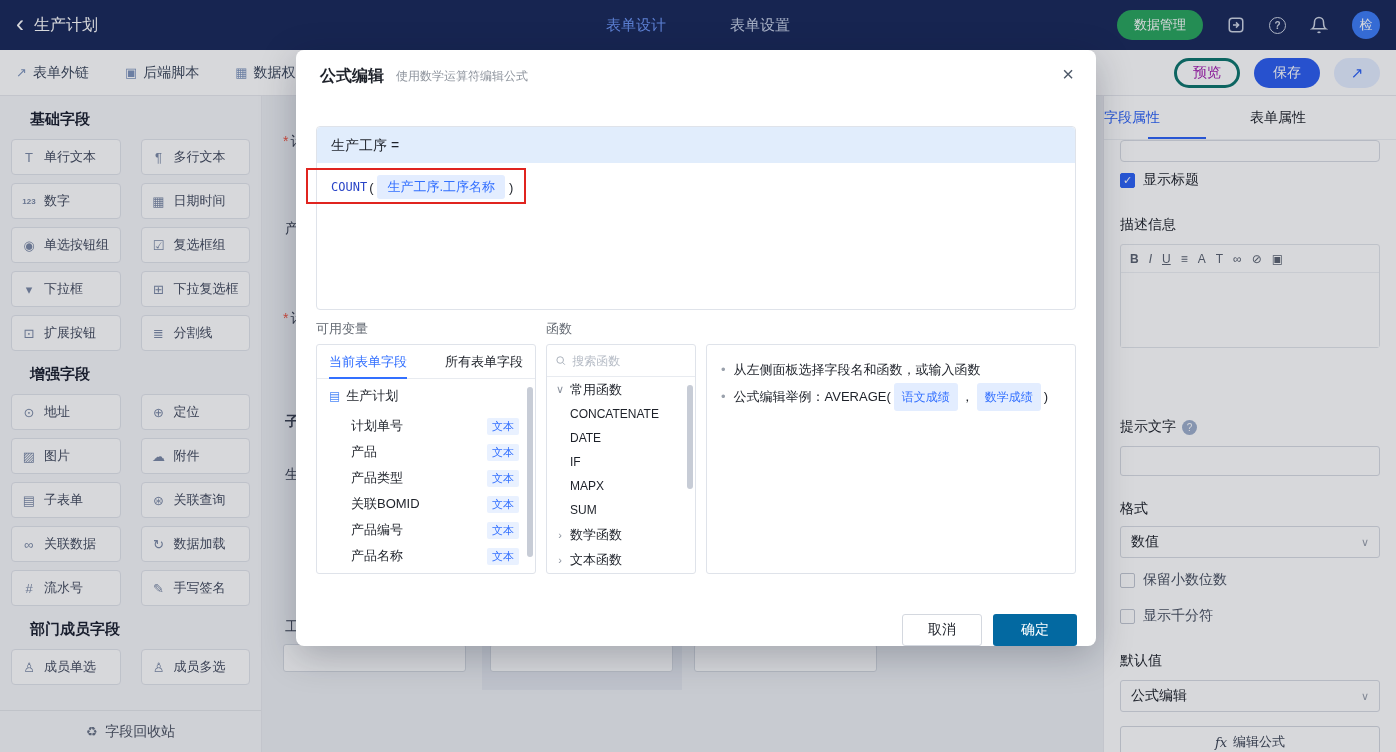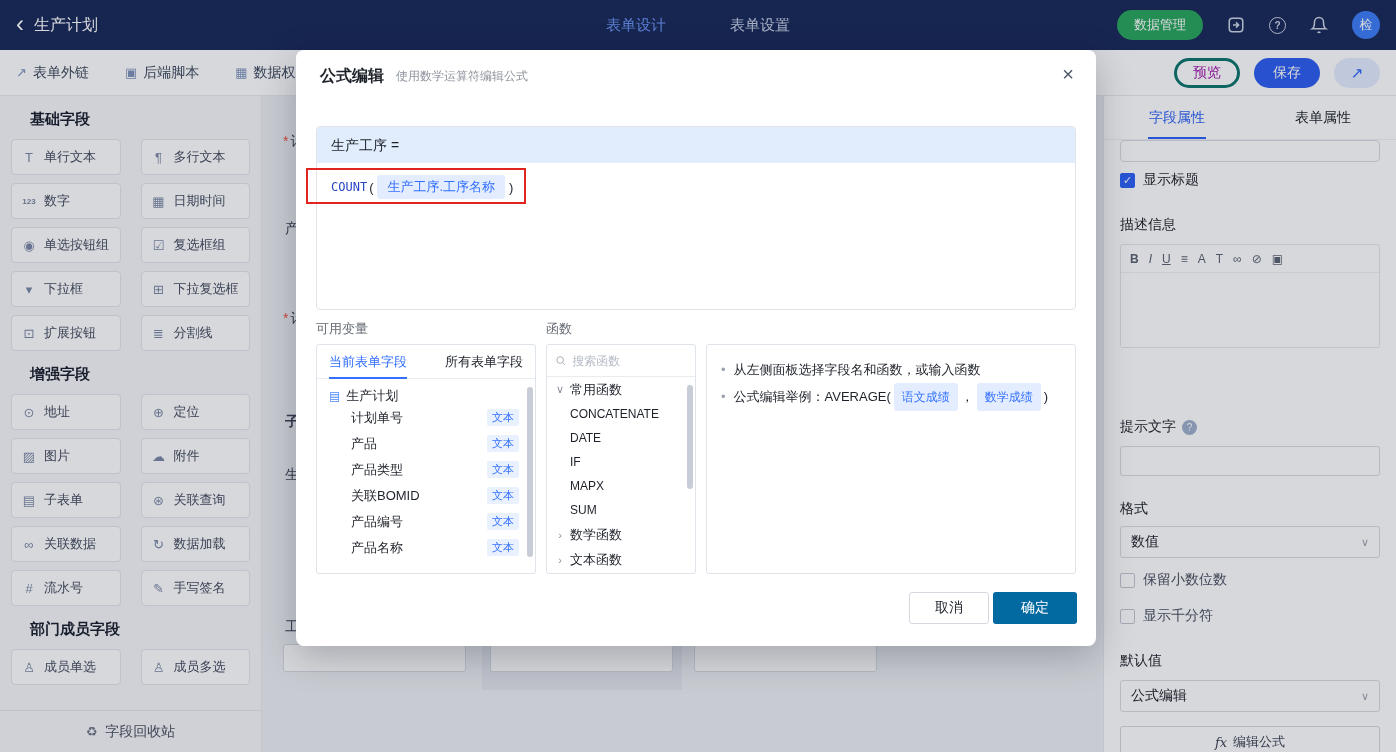--- a/index.html
+++ b/index.html
@@ -49,21 +49,21 @@
   .f1{top:37px}.f2{top:124px}.f3{top:214px}.f4{top:317px;font-weight:bold}.f5{top:370px}.f6{top:522px}
   .c-input{position:absolute;width:183px;height:28px;background:#fff;border:1px solid #d6dae2;border-radius:3px}
   .ci1{left:21px;top:548px}
   .ci3{left:432px;top:548px}
   .c-selected{position:absolute;left:220px;top:480px;width:200px;height:114px;background:#e3e6ee}
   .c-selected .c-input{left:8px;top:68px}
 
   
   .props{position:absolute;top:96px;right:0;bottom:0;width:293px;background:#fff;border-left:1px solid #e7e9ee;overflow:hidden;z-index:1}
   .props-tabs{height:44px;display:flex;border-bottom:1px solid #eef0f4}
-  .props-tab{flex:1;display:flex;align-items:center;justify-content:center;font-size:14px;color:#1d2129;cursor:pointer;position:relative}
+  .props-tab{flex:1;display:flex;align-items:center;justify-content:flex-start;font-size:14px;color:#1d2129;cursor:pointer;position:relative}
   .props-tab.active{color:#2e63f6}
   .props-tab.active::after{content:"";position:absolute;bottom:0;left:50%;transform:translateX(-50%);width:58px;height:2px;background:#2e63f6}
   .props-body{padding:0 16px}
   .partial-input{height:22px;border:1px solid #d8dce3;border-radius:4px;background:#fff;margin-bottom:8px}
   .chk-row{display:flex;align-items:center;gap:8px;font-size:14px;color:#1d2129;height:20px}
   .chk-row.first{margin-top:8px}
   .chk-row.opt{color:#4a5262;margin-top:12px}
   .chk-row.opt2{color:#4a5262;margin-top:16px}
   .chk{width:15px;height:15px;border:1px solid #c3c8d2;border-radius:2px;background:#fff;display:inline-flex;align-items:center;justify-content:center;cursor:pointer;flex:none}
   .chk.checked{background:#2e63f6;border-color:#2e63f6}
@@ -103,33 +103,33 @@
   .var-panel,.fn-panel,.help-panel{position:absolute;top:294px;height:230px;border:1px solid #dfe3ea;border-radius:3px;background:#fff}
   .var-panel{left:20px;width:220px}
   .fn-panel{left:250px;width:150px}
   .help-panel{left:410px;width:370px;padding:12px 14px}
   .vp-tabs{height:34px;border-bottom:1px solid #e8ebf0;display:flex;align-items:stretch;justify-content:space-between;padding:0 12px}
   .vp-tab{font-size:13px;color:#1d2129;position:relative;display:flex;align-items:center;cursor:pointer}
   .vp-tab.active{color:#3370ff}
   .vp-tab.active::after{content:"";position:absolute;left:0;right:0;bottom:-1px;height:2px;background:#3370ff}
   .vp-root{display:flex;align-items:center;gap:6px;padding:8px 12px 4px;font-size:13px;color:#1d2129;cursor:pointer}
   .vp-doc{color:#4d88f8;font-size:12px}
-  .vp-row{display:flex;align-items:flex-start;padding:0 16px 0 34px;height:26px;font-size:13px;color:#1d2129;cursor:pointer}
+  .vp-row{display:flex;align-items:flex-end;padding:0 16px 0 34px;height:26px;font-size:13px;color:#1d2129;cursor:pointer}
   .vp-tag{margin-left:auto;font-size:11px;color:#3370ff;background:#e9f1ff;padding:1px 5px;border-radius:2px}
   .vp-scroll{position:absolute;right:2px;top:42px;width:6px;height:170px;background:#c7ccd6;border-radius:3px;cursor:pointer}
   .fn-search{height:32px;border-bottom:1px solid #e8ebf0;display:flex;align-items:center;gap:6px;padding:0 8px}
   .fn-search input{border:none;outline:none;width:100%;font-size:12px;color:#1d2129;background:transparent}
   .fn-search input::placeholder{color:#b6bcc6}
   .fn-group{display:flex;align-items:center;gap:5px;height:25px;padding:0 8px;font-size:13px;color:#1d2129;cursor:pointer}
   .chev-s{color:#8a919d;font-size:11px;width:10px;text-align:center}
   .fn-item{height:24px;line-height:24px;padding-left:23px;font-size:12px;color:#1d2129;cursor:pointer}
   .fn-scroll{position:absolute;right:2px;top:40px;width:6px;height:104px;background:#c7ccd6;border-radius:3px;cursor:pointer}
   .hp-line{font-size:13px;color:#1d2129;line-height:26px}
   .hp-bullet{color:#9aa1ac;margin-right:8px}
-  .m-foot{position:absolute;right:19px;top:542px;display:flex;gap:4px}
+  .m-foot{position:absolute;right:19px;top:564px;display:flex;gap:11px}
   .btn-cancel{width:80px;height:32px;border:1px solid #d4d8df;border-radius:3px;background:#fff;font-size:14px;color:#1d2129;cursor:pointer}
   .btn-ok{width:84px;height:32px;border:none;border-radius:3px;background:#0369a1;color:#fff;font-size:14px;cursor:pointer}
 </style>
 </head>
 <body>
 
 <div class="app">
 
   <header class="topbar">
     <div class="tb-left">

